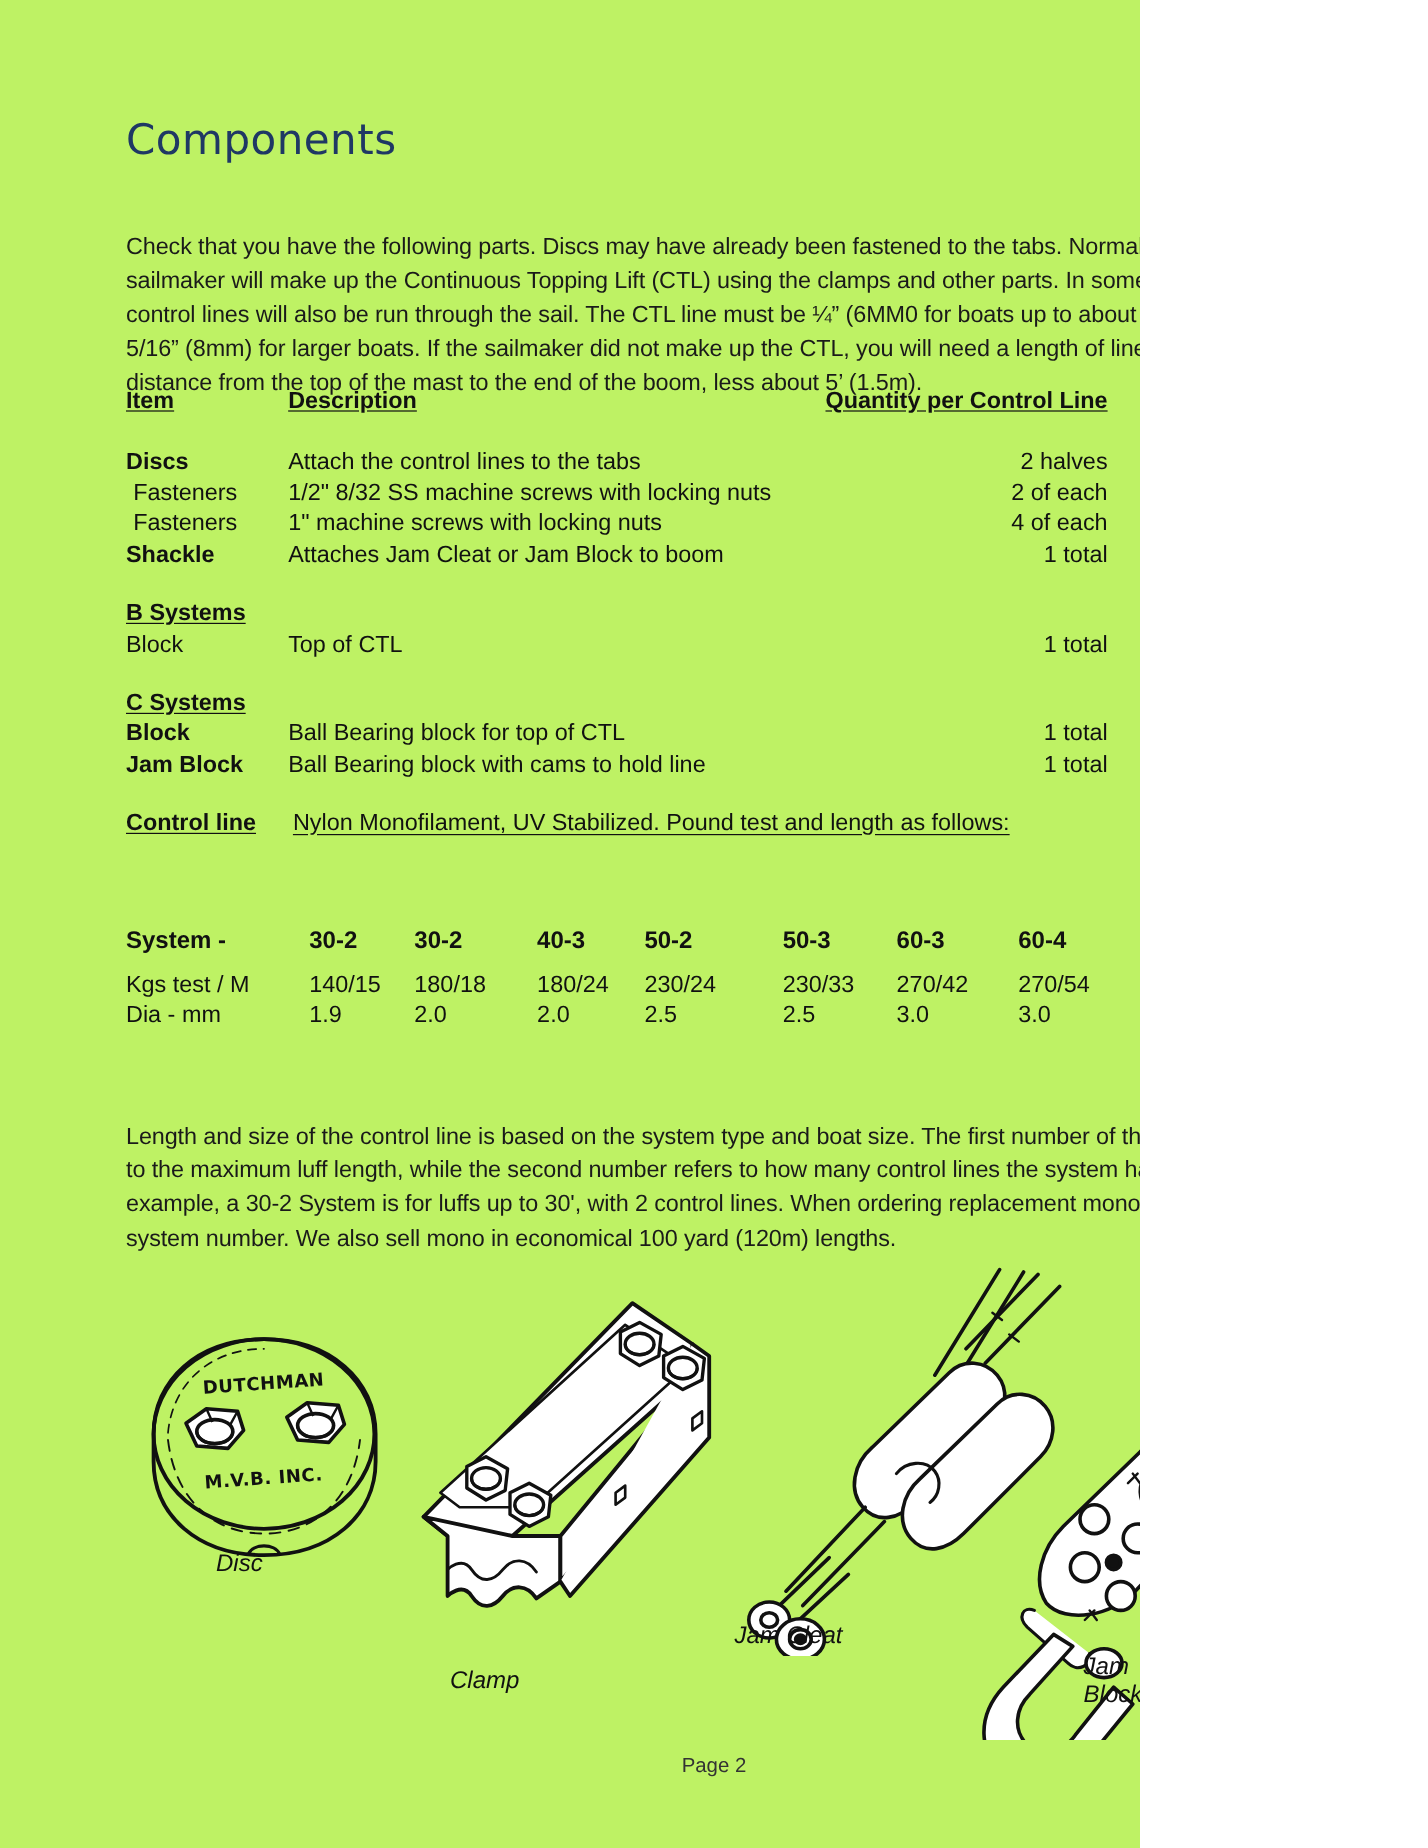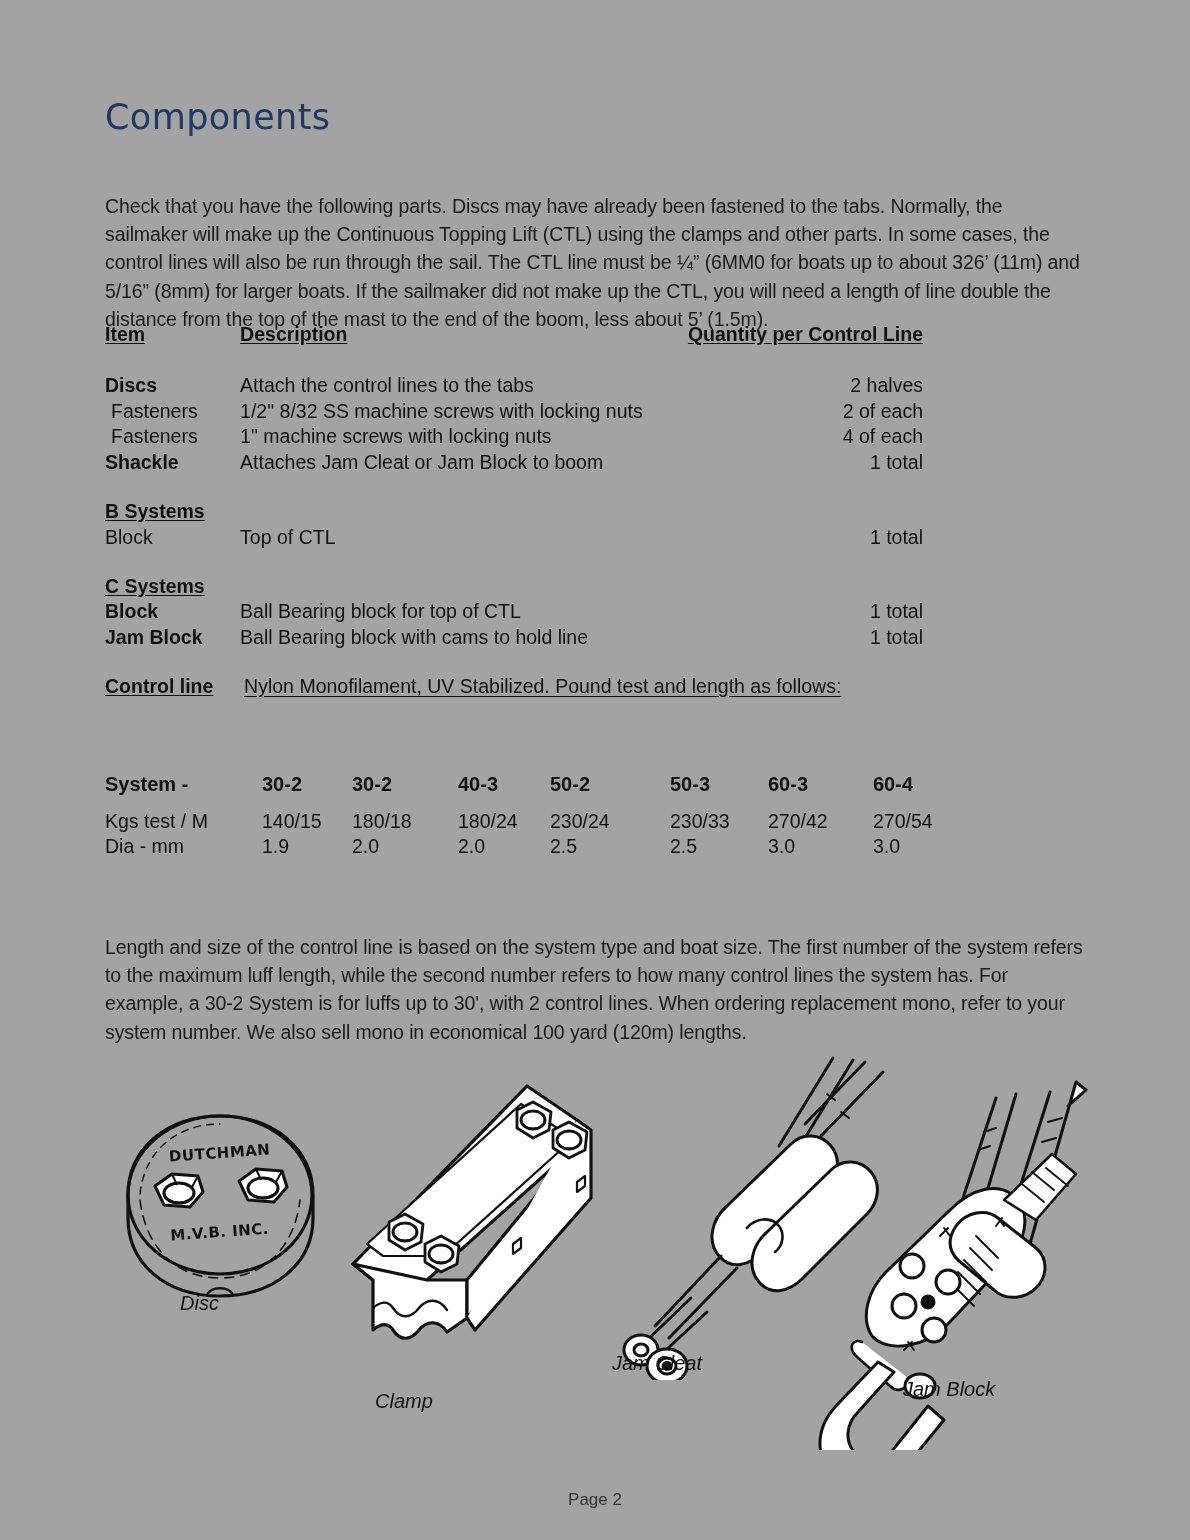--- a/index.html
+++ b/index.html
@@ -6,23 +6,23 @@
     margin: 0;
     padding: 0;
     background: #ffffff;
   }
   body {
     font-family: "Liberation Sans", sans-serif;
     color: #000000;
   }
   .page {
     position: relative;
-    width: 1190px;
+    width: 950px;
     height: 1540px;
-    background: #a3a3a3;
+    background: #bef264;
     overflow: hidden;
   }
 
   
   .doc-title {
     font-family: "DejaVu Sans", sans-serif;
     font-size: 35px;
     font-weight: 400;
     color: #1F3864;
     letter-spacing: 0.4px;
@@ -145,21 +145,20 @@
   
   .footer {
     position: absolute;
     left: 0;
     top: 1462px;
     width: 1190px;
     text-align: center;
     font-family: "Liberation Sans", sans-serif;
     font-size: 17px;
     color: #333333;
-    margin-top: 28px;
   }
 </style>
 </head>
 <body>
 
 <div class="page">
 
   <h1 class="doc-title" style="color: rgb(31, 56, 100);">Components</h1>
 
   <p class="para" id="intro-para">Check that you have the following parts. Discs may have already been fastened to the tabs. Normally, the sailmaker will make up the Continuous Topping Lift (CTL) using the clamps and other parts. In some cases, the control lines will also be run through the sail. The CTL line must be ¼” (6MM0 for boats up to about 326’ (11m) and 5/16” (8mm) for larger boats. If the sailmaker did not make up the CTL, you will need a length of line double the distance from the top of the mast to the end of the boom, less about 5’ (1.5m).</p>

